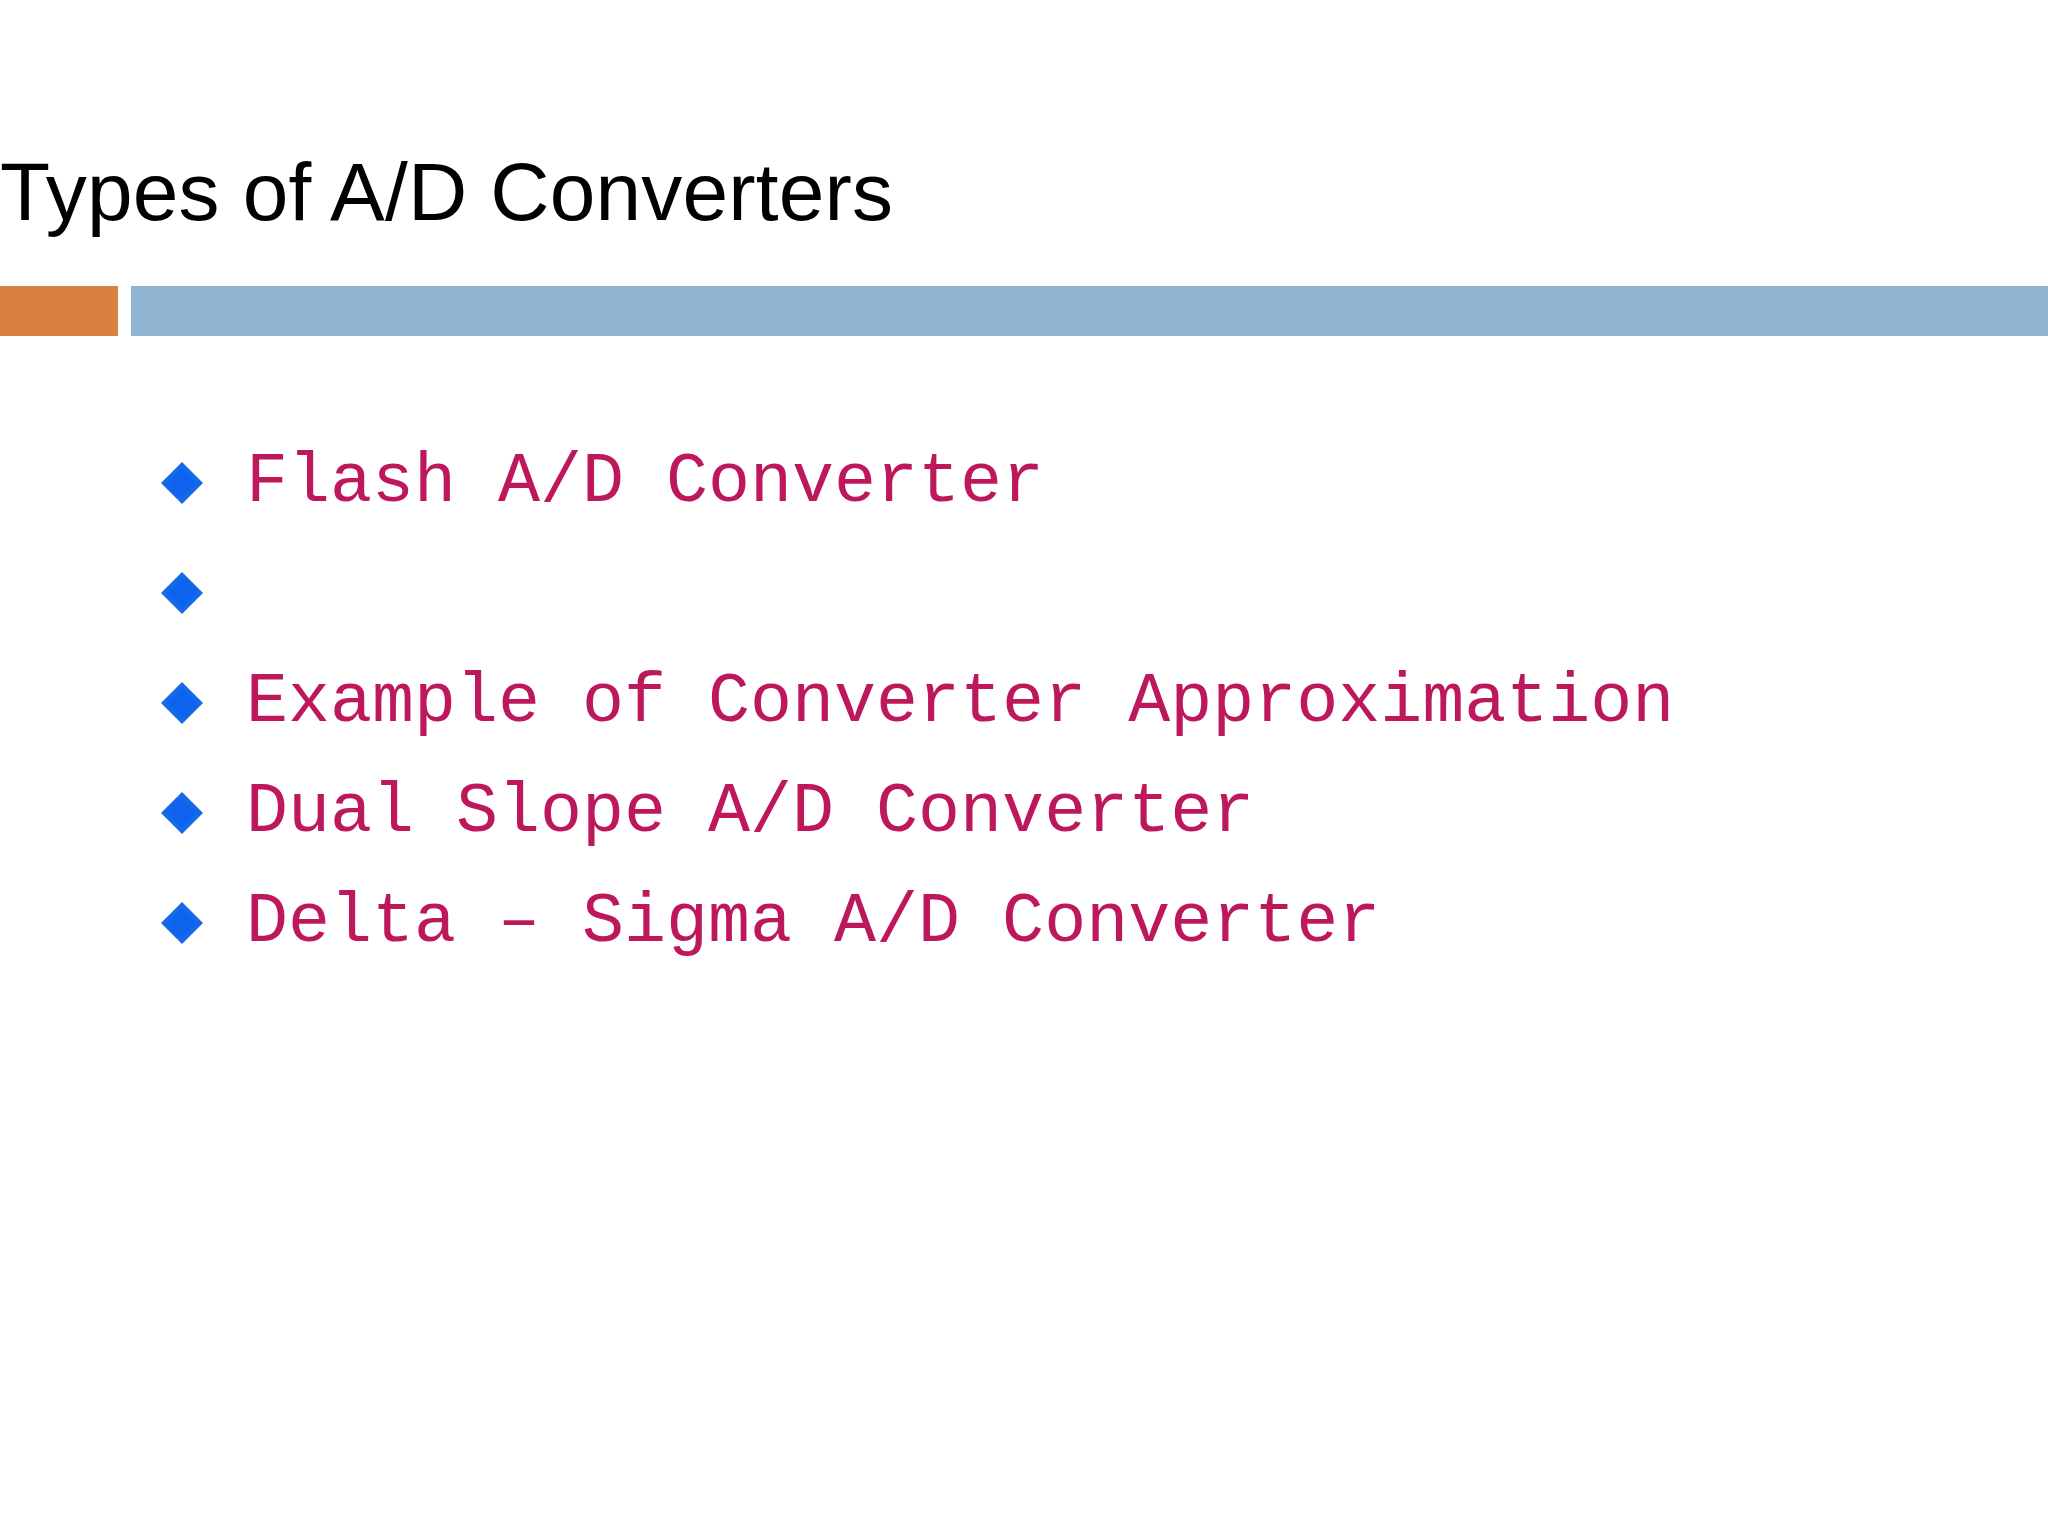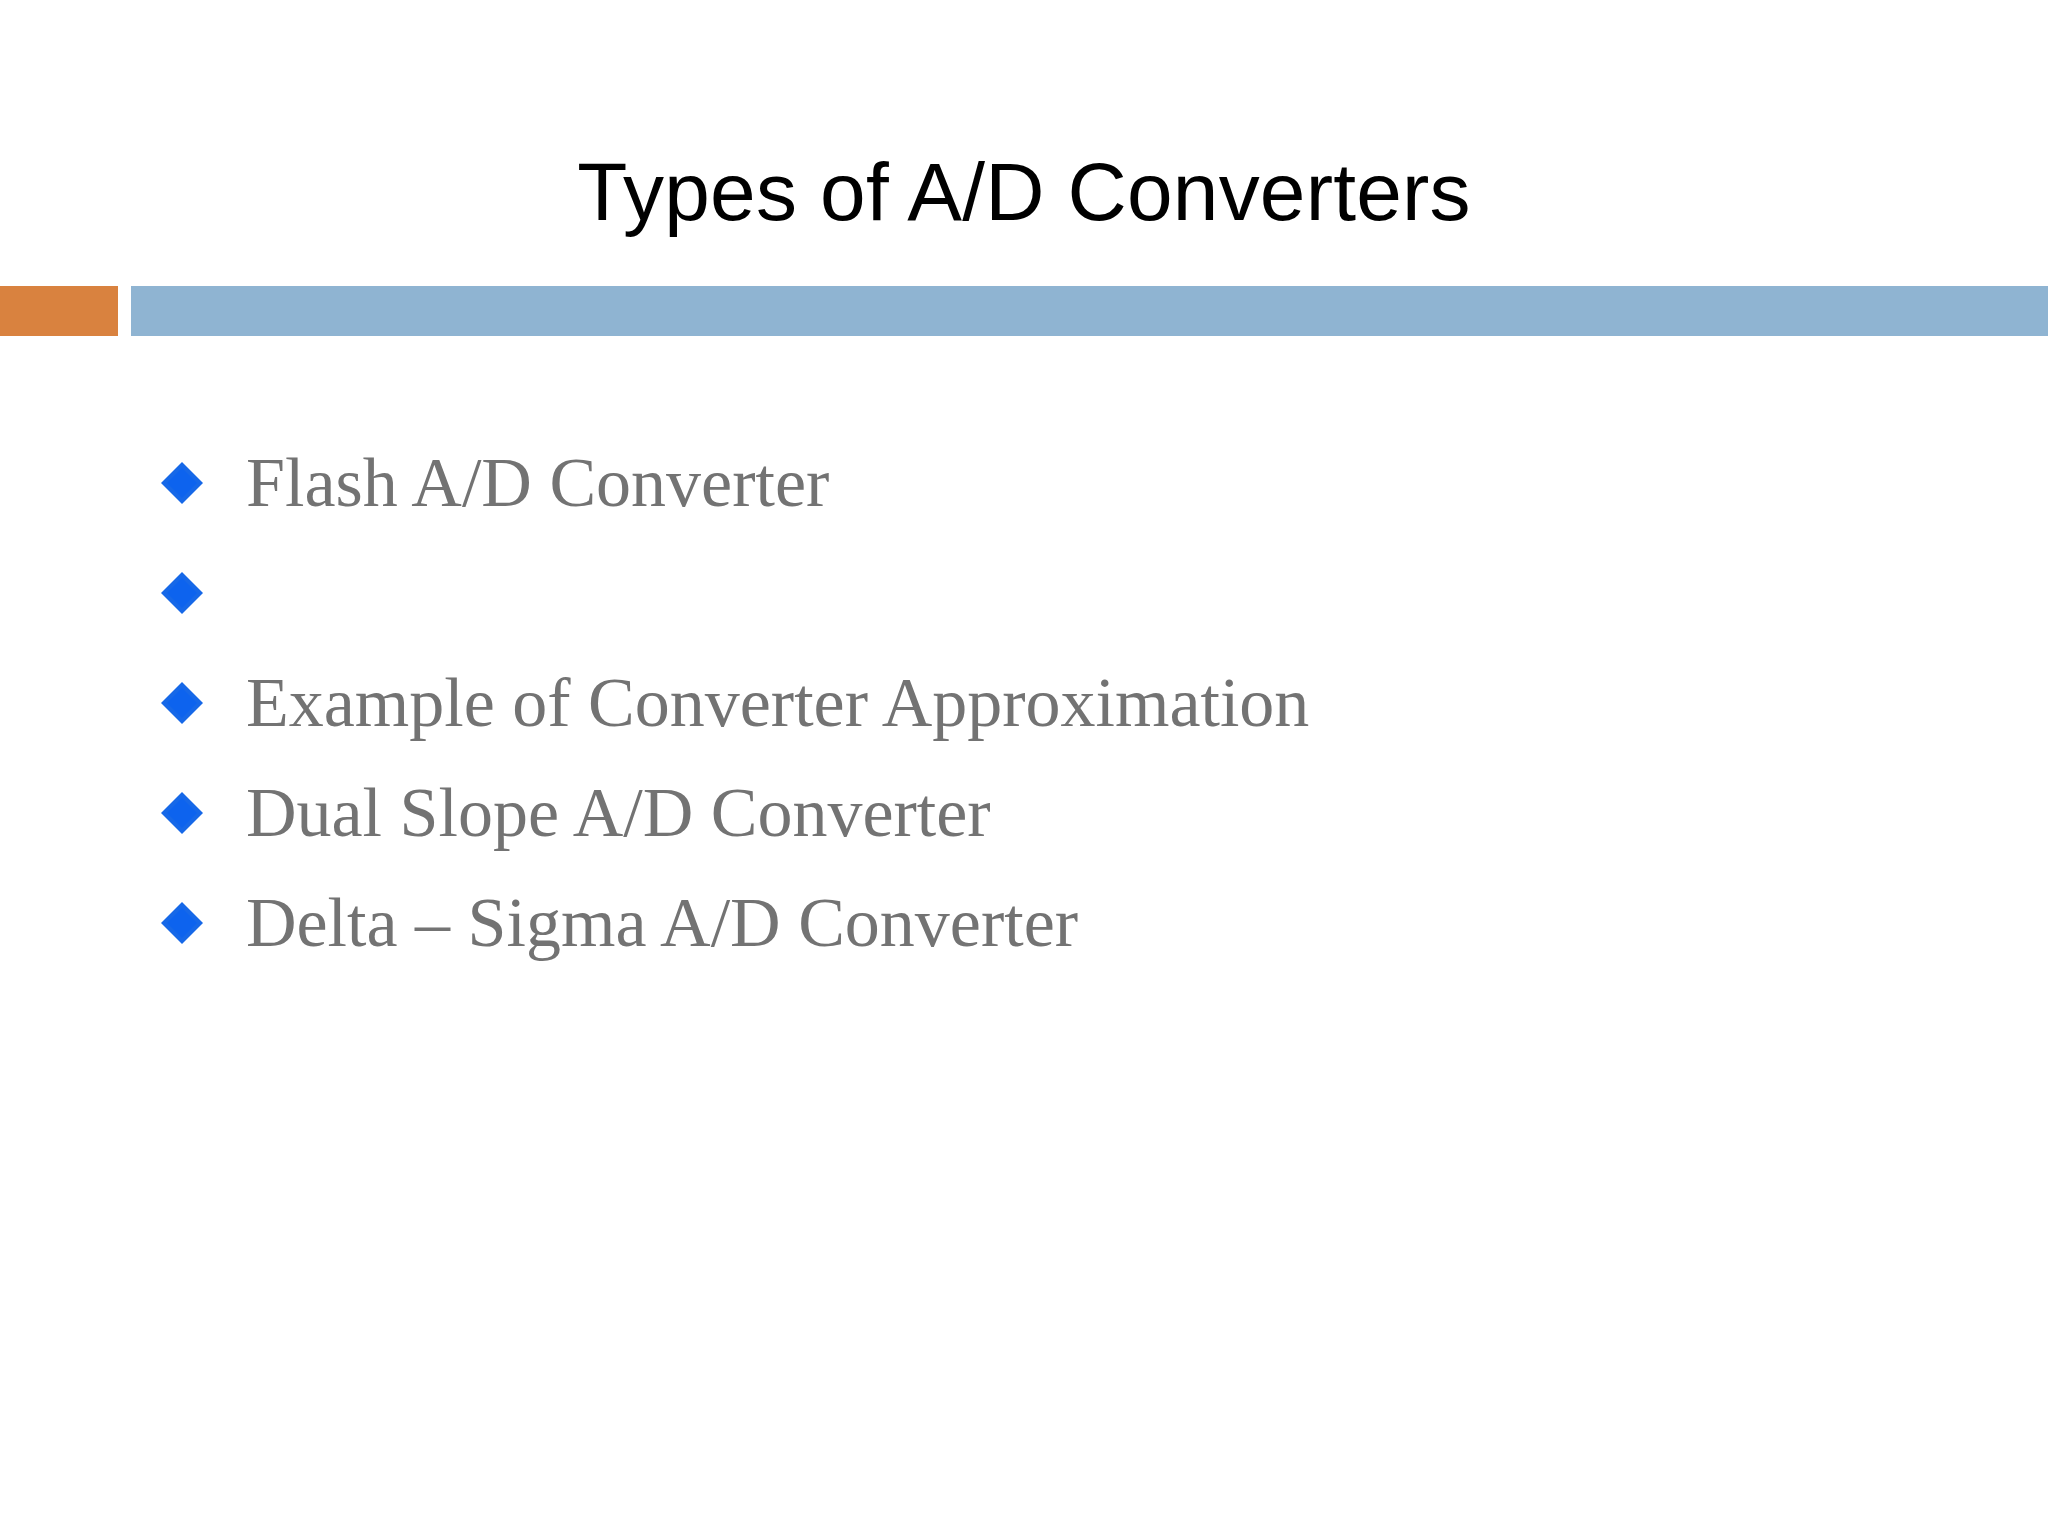--- a/index.html
+++ b/index.html
@@ -21,21 +21,20 @@
     background: #ffffff;
     box-sizing: border-box;
   }
 
   
   .slide-title {
     position: absolute;
     left: 0;
     top: 96px;
     width: 2048px;
-    text-align: center;
     font-family: "Liberation Sans", sans-serif;
     font-size: 82px;
     font-weight: 400;
     line-height: 1.0;
     color: #000000;
     letter-spacing: 0.2px;
     white-space: nowrap;
   }
 
   
@@ -74,25 +73,25 @@
     padding: 0;
   }
   .bullet-marker {
     flex: 0 0 auto;
     width: 44px;
     height: 44px;
     margin-right: 42px;
     display: block;
   }
   .bullet-text {
-    font-family: Liberation Serif, serif;
+    font-family: Liberation Mono, monospace;
     font-size: 70px;
     font-weight: 400;
     line-height: 1.0;
-    color: #737373;
+    color: #be185d;
     white-space: nowrap;
     letter-spacing: 0px;
   }
 </style>
 </head>
 <body>
 
 <div class="slide">
 
   <h1 class="slide-title">Types of A/D Converters</h1>

